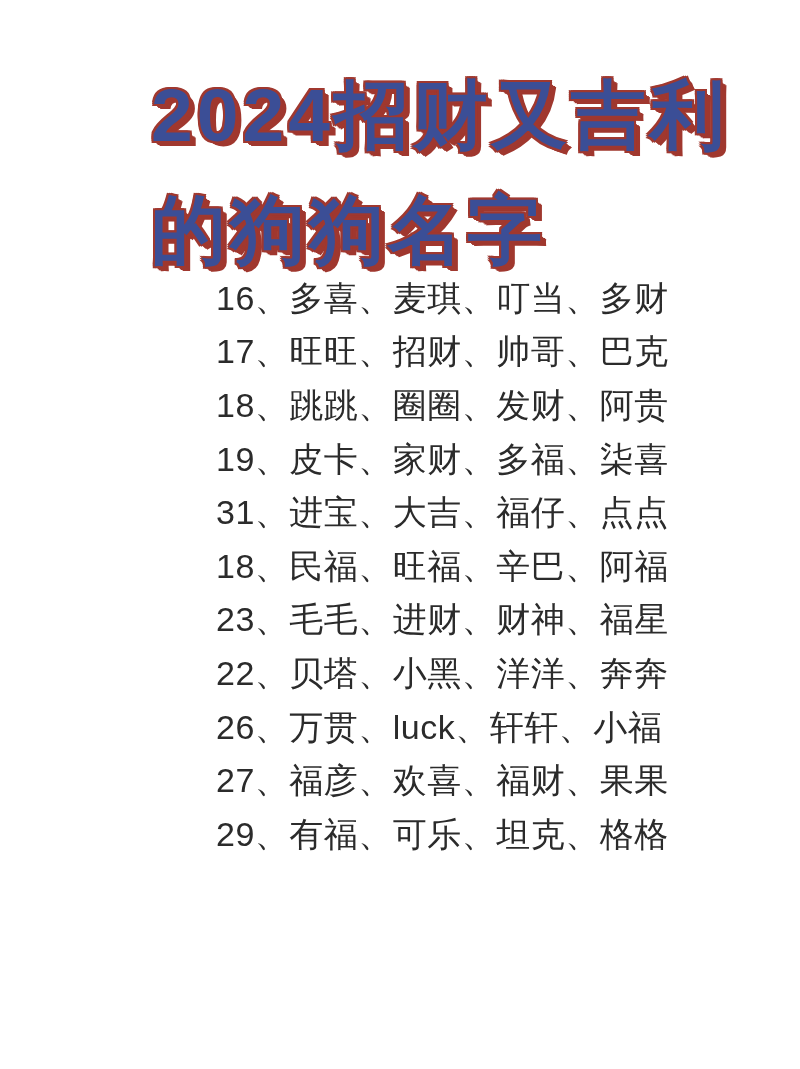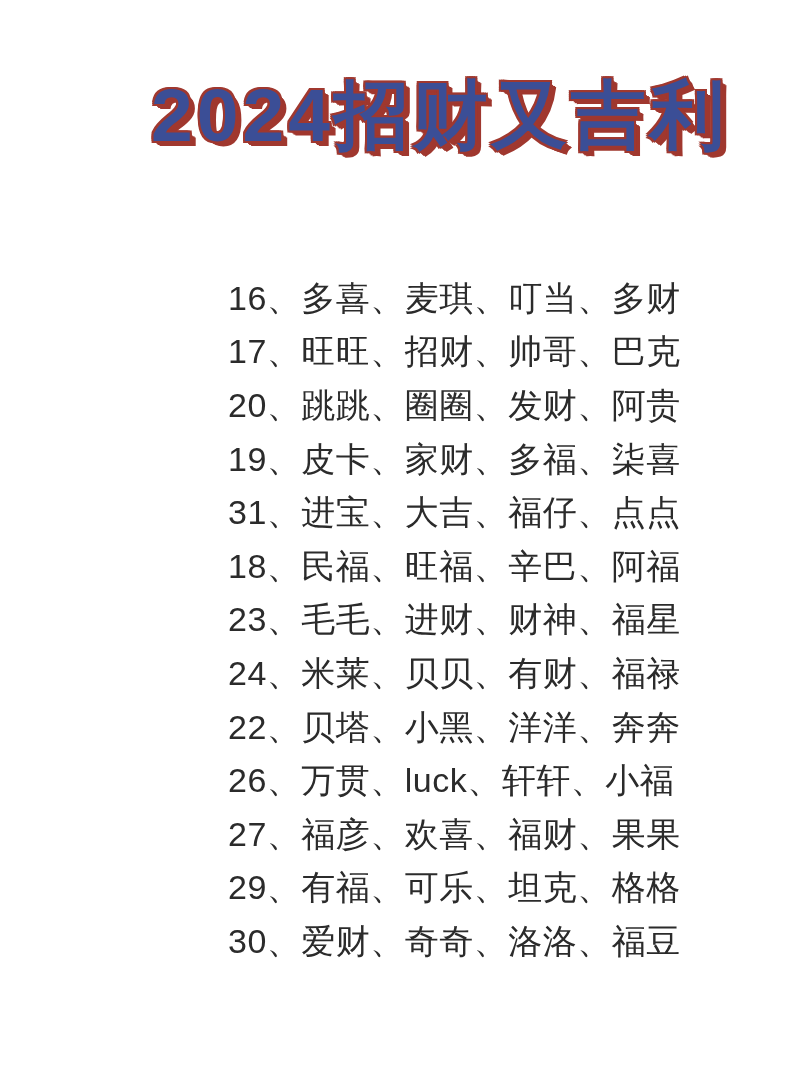--- a/index.html
+++ b/index.html
@@ -39,90 +39,85 @@
        2px  0   0 var(--title-red),
        0   -2px 0 var(--title-red),
        0    2px 0 var(--title-red),
        3px  3px 0 var(--title-red),
        4px  4px 0 var(--title-red),
        5px  4px 0 var(--title-red),
        6px  5px 0 var(--title-red);
   }
   .name-list {
     position: absolute;
-    left: 168px;
+    left: 156px;
     top: 236px;
     color: var(--list-color);
   }
   .name-row {
     height: 53.6px;
     display: flex;
     align-items: center;
     font-size: 34px;
     white-space: nowrap;
     letter-spacing: 0.5px;
   }
 </style>
 </head>
 <body>
 
 <div class="page">
   <div class="title">
     <div>2024招财又吉利</div>
+    <div>的狗狗名字</div>
   </div>
 
   <div class="name-list">
 
       <div class="name-row">
         <span>16、多喜、麦琪、叮当、多财</span>
       </div>
 
       <div class="name-row">
         <span>17、旺旺、招财、帅哥、巴克</span>
       </div>
 
       <div class="name-row">
-        <span>20、跳跳、圈圈、发财、阿贵</span>
+        <span>18、跳跳、圈圈、发财、阿贵</span>
       </div>
 
       <div class="name-row">
         <span>19、皮卡、家财、多福、柒喜</span>
       </div>
 
 
       <div class="name-row">
         <span>31、进宝、大吉、福仔、点点</span>
       </div>
 
       <div class="name-row">
         <span>18、民福、旺福、辛巴、阿福</span>
       </div>
 
       <div class="name-row">
         <span>23、毛毛、进财、财神、福星</span>
       </div>
 
-      <div class="name-row">
-        <span>24、米莱、贝贝、有财、福禄</span>
-      </div>
 
       <div class="name-row">
         <span>22、贝塔、小黑、洋洋、奔奔</span>
       </div>
 
       <div class="name-row">
         <span>26、万贯、luck、轩轩、小福</span>
       </div>
 
       <div class="name-row">
         <span>27、福彦、欢喜、福财、果果</span>
       </div>
 
 
       <div class="name-row">
         <span>29、有福、可乐、坦克、格格</span>
       </div>
 
-      <div class="name-row">
-        <span>30、爱财、奇奇、洛洛、福豆</span>
-      </div>
     </div>
 </div>
 
 </body></html>

